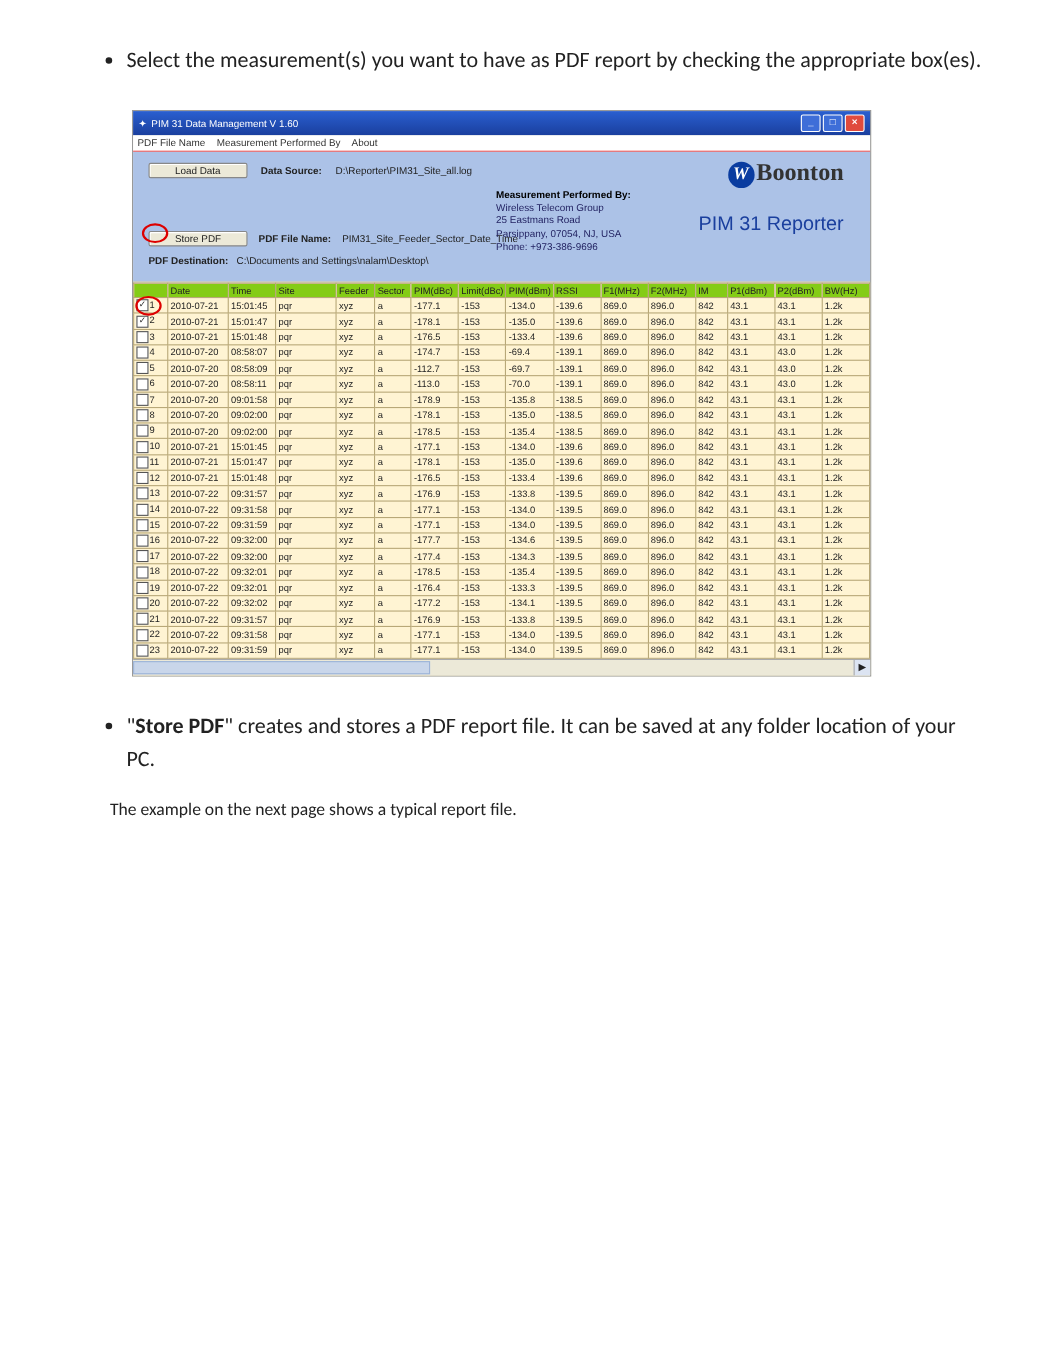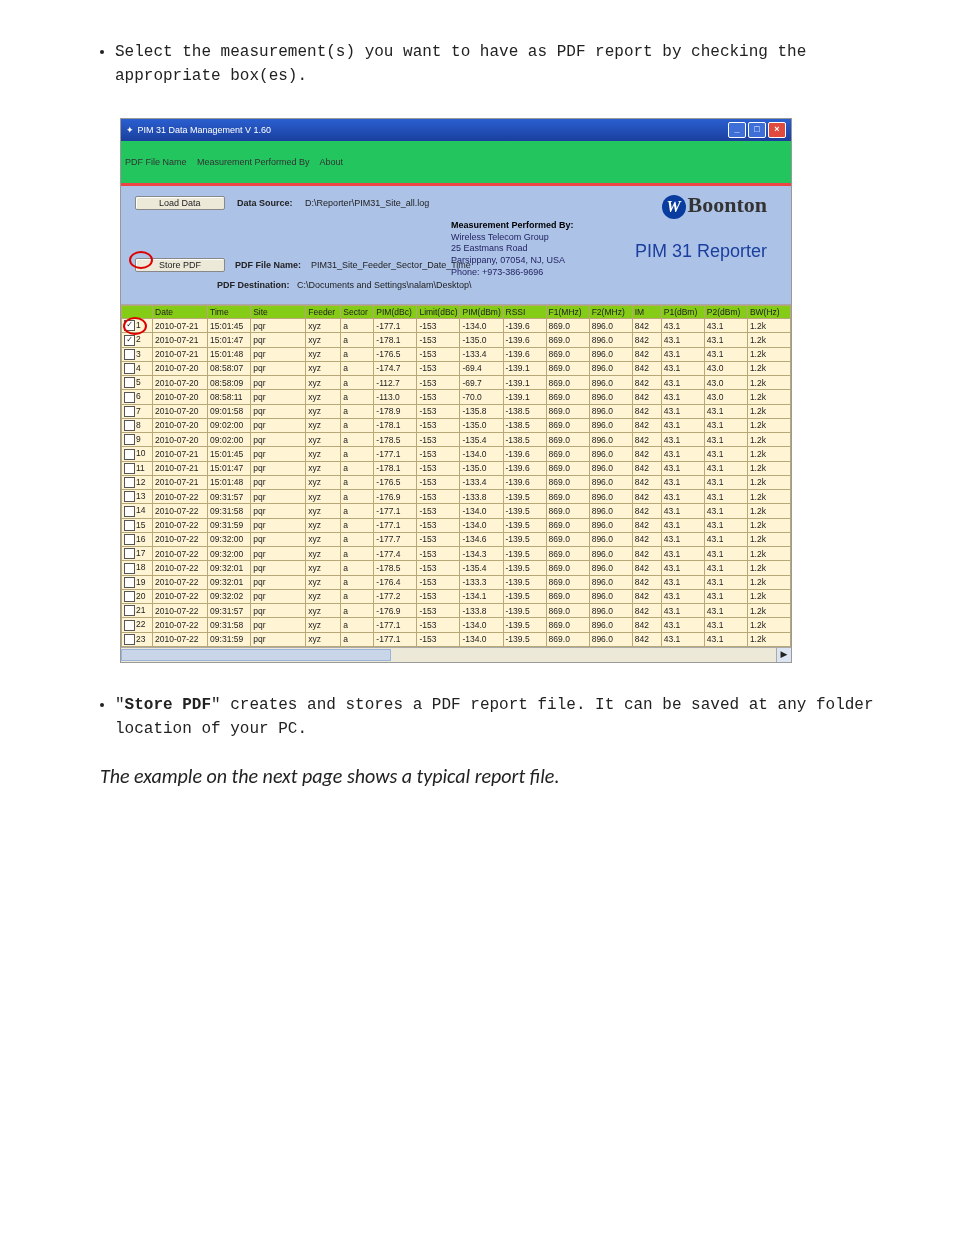--- a/index.html
+++ b/index.html
@@ -4,21 +4,21 @@
 <style>
   body {
     font-family: Calibri, Arial, sans-serif;
     font-size: 14px;
     margin: 0;
     padding: 40px 60px;
     background: #fff;
     color: #222;
   }
   ul.doc-list { list-style-type: disc; padding-left: 55px; margin: 0 0 20px 0; }
-  ul.doc-list li { margin-bottom: 12px; line-height: 1.5; font-size: 16px; font-family: Liberation Mono, monospace; }
+  ul.doc-list li { margin-bottom: 12px; line-height: 1.5; font-size: 20px; }
   .screenshot-frame {
     margin: 10px 60px 30px 60px;
     border: 1px solid #999;
     display: inline-block;
     width: 670px;
     font-family: Tahoma, Arial, sans-serif;
     font-size: 9px;
     background: #ece9d8;
   }
   .titlebar {
@@ -30,21 +30,21 @@
     justify-content: space-between;
   }
   .titlebar-left { display:flex; align-items:center; gap:4px; }
   .winbtns { display:flex; gap:2px; }
   .winbtn {
     width:16px; height:14px; border:1px solid #fff; border-radius:2px;
     font-size:9px; line-height:12px; text-align:center; font-weight:bold;
     background:#3e6ed8;
   }
   .winbtn.close{background:#e04b3d;}
-  .menubar { background:#22c55e; padding:16px 4px; border-bottom:3px solid #ef4444; font-size:9px; color:#333;}
+  .menubar { background:#ffffff; padding:2px 4px; border-bottom:1px solid #ef4444; font-size:9px; color:#333;}
   .menubar span{margin-right:8px;}
   .infoarea { position:relative; background:#acc2e7; padding:10px 14px 6px 14px; }
   .button-classic {
     display:inline-block; background:#ece9d8; border:1px solid #888;
     border-radius:2px; padding:1px 23px; font-size:9px; color:#222;
     box-shadow: inset 1px 1px 0 #fff;
   }
   .info-row{margin-bottom:8px; font-size:9px;}
   .info-row b{font-weight:bold;}
   .brand {
@@ -83,21 +83,21 @@
   .hscroll .thumb{position:absolute;left:0;width:40%;top:1px;bottom:1px;background:#c9d6ea;border:1px solid #9cb3d8;}
   .hscroll .arrow-r{position:absolute;right:0;width:14px;top:0;bottom:0;background:#dce4f2;border-left:1px solid #aaa;text-align:center;line-height:12px;}
   .col-chk{width:26px;}
   .col-date{width:50px;}
   .col-time{width:38px;margin-left:25px;}
   .col-site{width:50px;}
   .col-feeder{width:30px;}
   .col-sector{width:28px;}
   .col-n{width:38px;}
   .col-nar{width:24px;}
-  .para { margin: 20px 40px 20px 40px; font-size:20px; line-height:1.5;font-style:italic;}
+  .para { margin: 20px 40px 20px 40px; font-size:16px; line-height:1.5;}
   .circle-mark{
     position:absolute; border:2px solid #d00; border-radius:50%;
     width:20px; height:14px; pointer-events:none;
   }
 </style>
 </head>
 <body>
 
 
 
@@ -144,21 +144,21 @@
       <span>Parsippany, 07054, NJ, USA</span><br>
       <span>Phone: +973-386-9696</span>
     </div>
     <div class="info-row" style="margin-top:30px;">
       <span class="button-classic">Store PDF</span>
       &nbsp;&nbsp;
       <b>PDF File Name:</b>
       &nbsp;&nbsp;
       <span>PIM31_Site_Feeder_Sector_Date_Time</span>
     </div>
-    <div class="info-row" style="margin-left:82px;">
+    <div class="info-row" style="">
       <b>PDF Destination:</b>
       &nbsp;
       <span>C:\Documents and Settings\nalam\Desktop\</span>
     </div>
   </div>
   <div class="grid-wrap" style="position:relative;">
     <span class="circle-mark" style="left:2px; top:12px;"></span>
     <table class="grid">
       <thead>
           <tr id="hdr-row">

